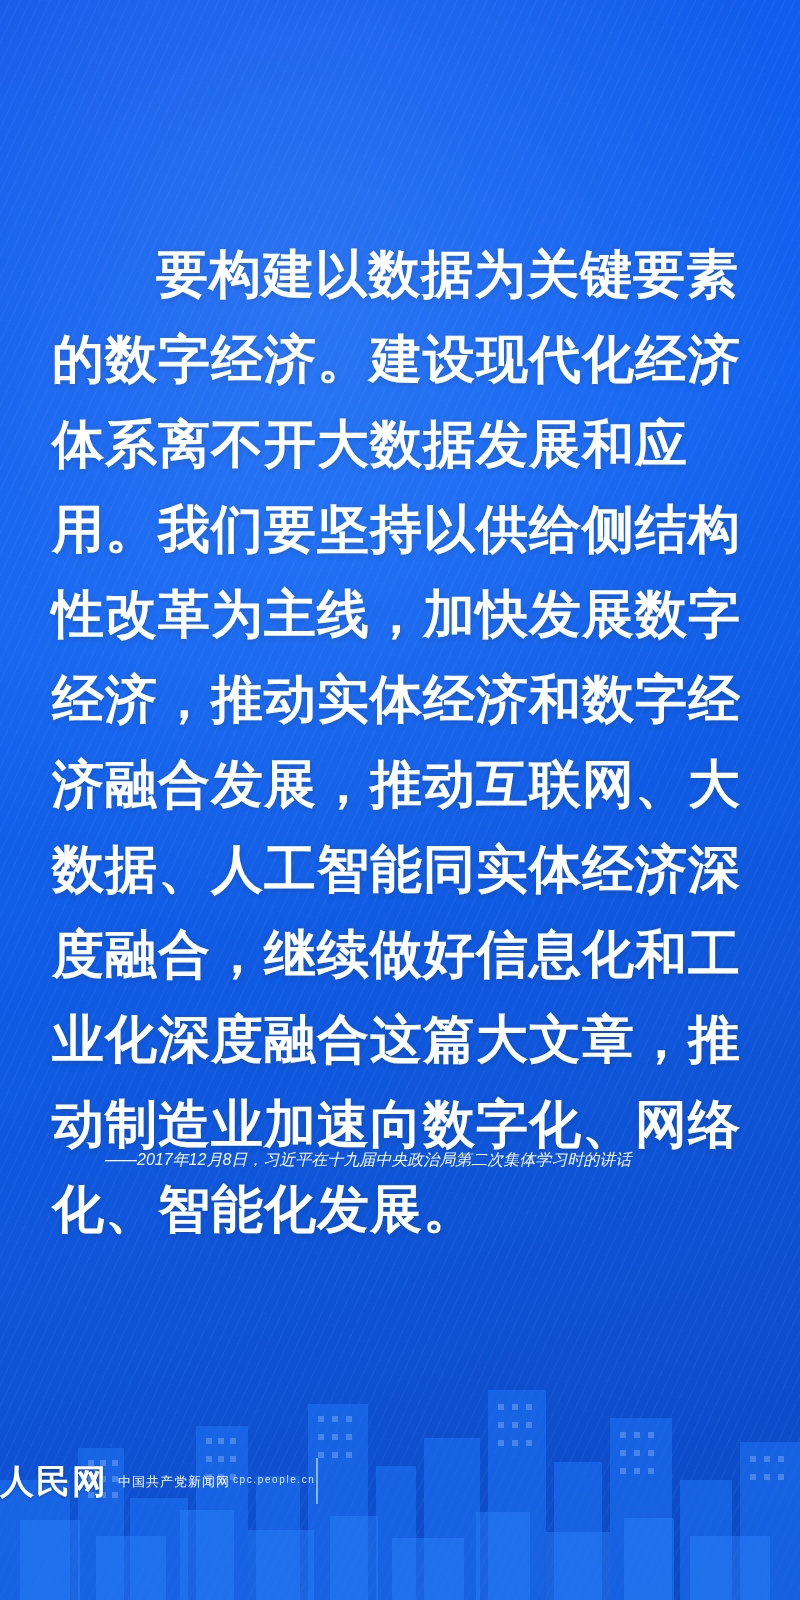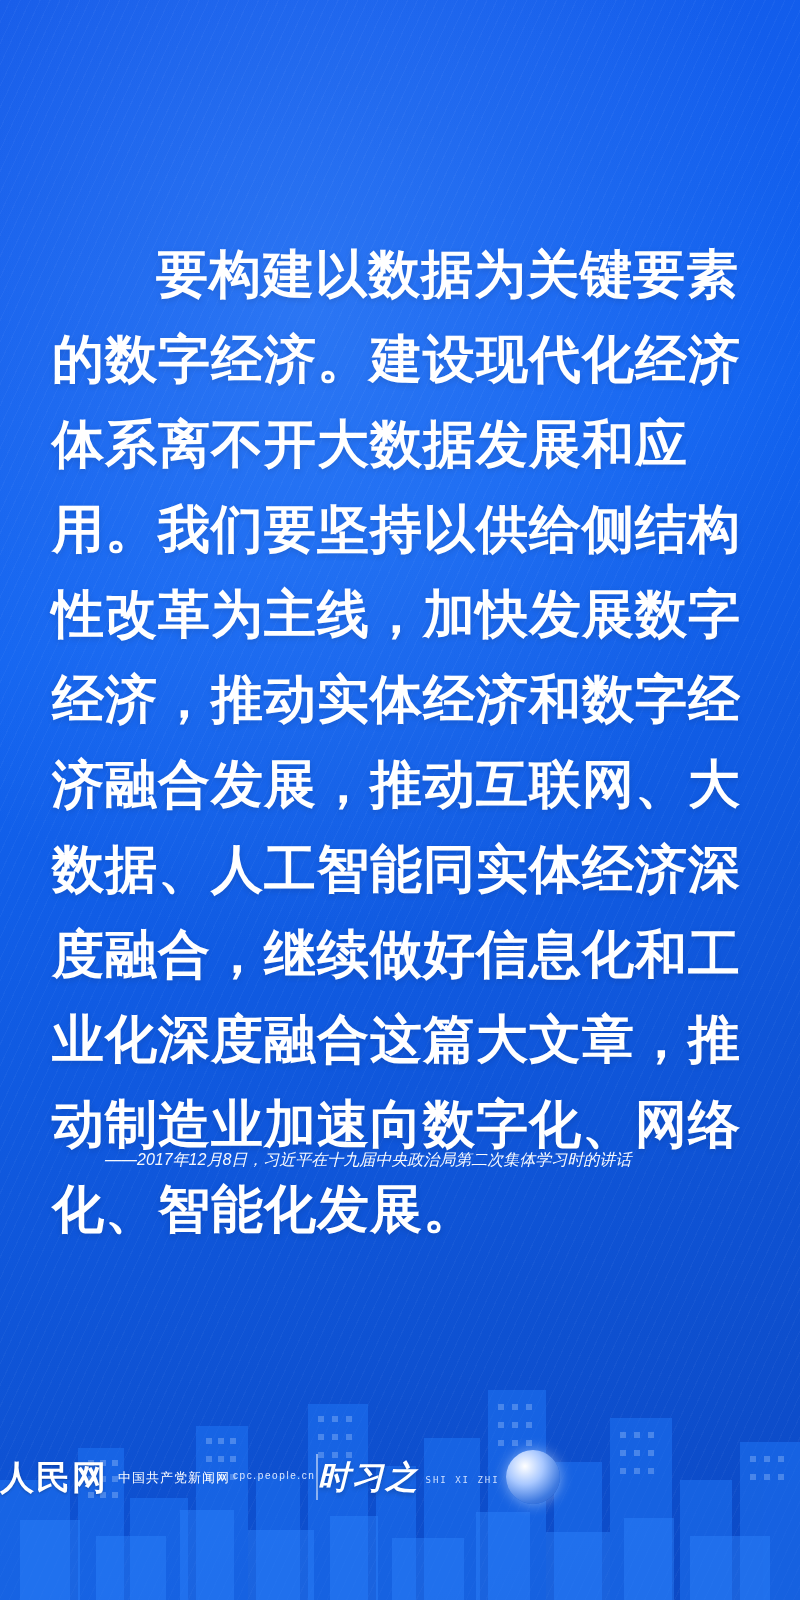--- a/index.html
+++ b/index.html
@@ -247,20 +247,15 @@
     <div class="logo-people">
       <div class="logo-mark">人民网</div>
       <div class="logo-text">
         <div class="logo-cn">中国共产党新闻网</div>
         <div class="logo-en">cpc.people.cn</div>
       </div>
     </div>
 
     <div class="divider-v"></div>
 
-    <div class="brand-badge">
-      <div class="brand-title">时习之</div>
-      <div class="brand-sub">SHI XI ZHI</div>
-      <div class="brand-orb"></div>
-    </div>
   </div>
 
 </div>
 
 </body></html>

